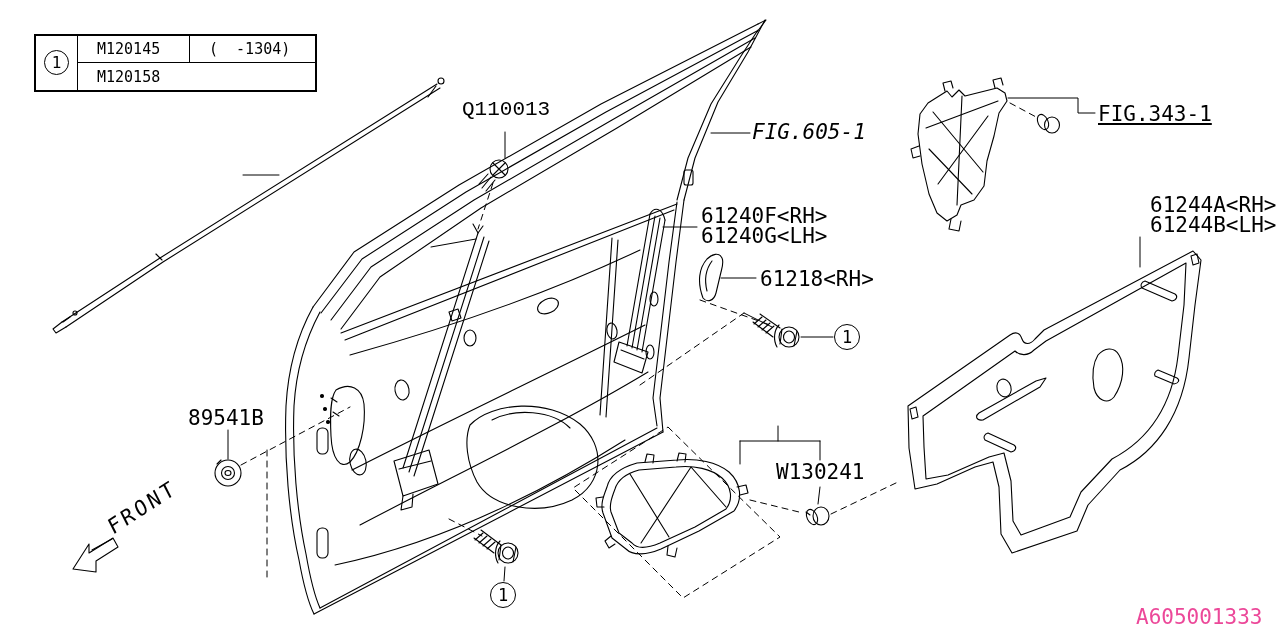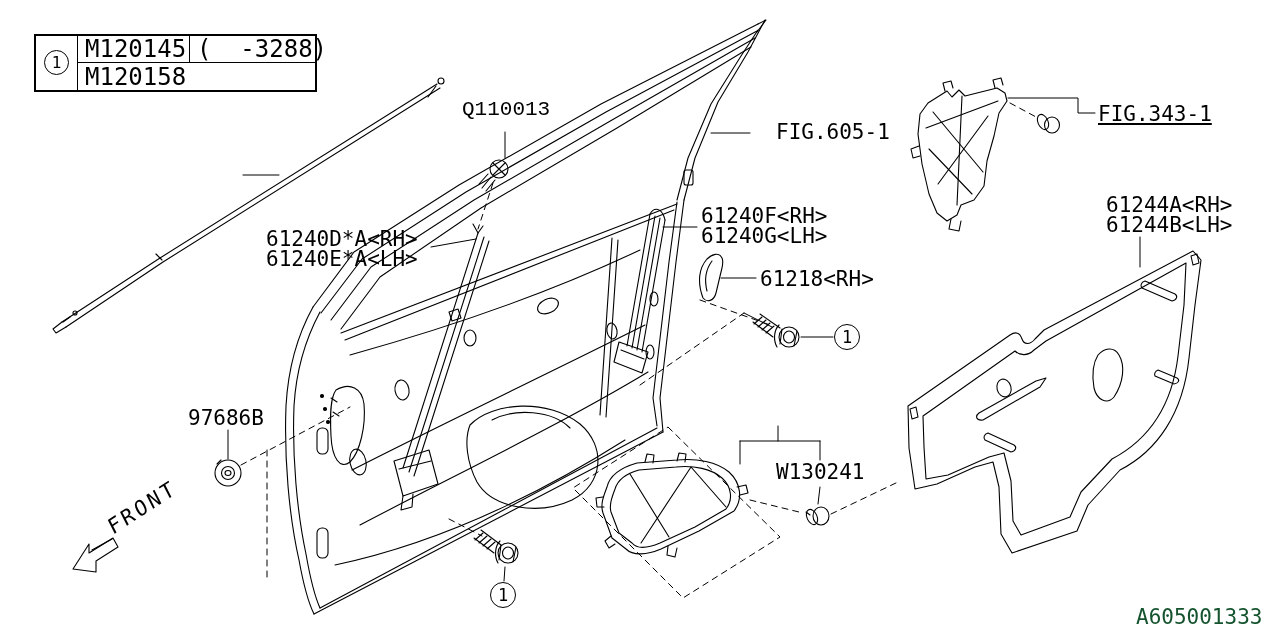--- a/index.html
+++ b/index.html
@@ -9,27 +9,27 @@
   svg{position:absolute;left:0;top:0;}
   .lbl{position:absolute;color:#000;font-family:"DejaVu Sans Mono",monospace;
        font-size:21px;line-height:20px;white-space:pre;letter-spacing:0px;}
   .callout{position:absolute;width:26px;height:26px;border:1.5px solid #000;border-radius:50%;
        display:flex;align-items:center;justify-content:center;font-size:17px;color:#000;
        background:transparent;box-sizing:border-box;}
   
   #ref-table{position:absolute;left:34px;top:34px;border:2px solid #000;display:grid;
        grid-template-columns:41px 112px 126px;grid-template-rows:27px 27px;color:#000;}
   #ref-table .cell{border-left:1.5px solid #000;display:flex;align-items:center;
-       padding-left:7px;font-size:24px;white-space:pre;box-sizing:border-box;}
+       padding-left:19px;font-size:15px;white-space:pre;box-sizing:border-box;}
   #ref-table .cell.r1{border-bottom:1.5px solid #000;}
   #ref-table .refcell{grid-row:1 / span 2;border-left:none;position:relative;}
   #ref-table .refcell .callout{position:absolute;left:8px;top:14px;width:25px;height:25px;font-size:16px;}
   #front-label{position:absolute;left:104px;top:518px;font-size:21px;letter-spacing:3px;
        color:#000;transform:rotate(-33deg) skewX(-6deg);transform-origin:left top;}
-  #drawing-no{position:absolute;left:1136px;top:605px;font-size:21px;color:#14532d;}
+  #drawing-no{position:absolute;left:1136px;top:605px;font-size:21px;color:#ec4899;}
 </style>
 </head>
 <body>
 
 <div id="stage">
 
 <svg width="1280" height="640" viewBox="0 0 1280 640">
   <g stroke="#000" stroke-width="1.1" fill="none" stroke-linecap="round" stroke-linejoin="round">
 
     <g>
@@ -219,40 +219,39 @@
       <path d="M1010,103 L1038,118"></path>
     </g>
   </g>
 </svg>
 
 <div id="ref-table">
   <div class="refcell">
     <div class="callout">1</div>
   </div>
   <div class="cell r1">M120145</div>
-  <div class="cell r1">(  -3288)</div>
+  <div class="cell r1">(  -1304)</div>
   <div class="cell">M120158</div>
 </div>
 
 
 <div class="lbl" style="left:462px;top:100px;font-family:Liberation Mono, monospace;">Q110013</div>
 
-<div class="lbl" style="left:776px;top:122px;">FIG.605-1</div>
-
-<div class="lbl" style="left:266px;top:229px;"><span>61240D*A&lt;RH&gt;</span><br><span>61240E*A&lt;LH&gt;</span></div>
+<div class="lbl" style="left:752px;top:122px;font-style:italic;">FIG.605-1</div>
+
 
 <div class="lbl" style="left:701px;top:206px;"><span>61240F&lt;RH&gt;</span><br><span>61240G&lt;LH&gt;</span></div>
 
 <div class="lbl" style="left:760px;top:269px;">61218&lt;RH&gt;</div>
 
 <div class="lbl" style="left:1098px;top:104px;text-decoration:underline;">FIG.343-1</div>
 
-<div class="lbl" style="left:1106px;top:195px;"><span>61244A&lt;RH&gt;</span><br><span>61244B&lt;LH&gt;</span></div>
-
-<div class="lbl" style="left:188px;top:408px;">97686B</div>
+<div class="lbl" style="left:1150px;top:195px;"><span>61244A&lt;RH&gt;</span><br><span>61244B&lt;LH&gt;</span></div>
+
+<div class="lbl" style="left:188px;top:408px;">89541B</div>
 
 
 <div class="lbl" style="left:776px;top:462px;background:#fff;text-align:center;">W130241</div>
 
 <div class="callout" style="left:834px;top:324px;">1</div>
 <div class="callout" style="left:490px;top:582px;">1</div>
 
 <div id="front-label">FRONT</div>
 
 <div id="drawing-no">A605001333</div>

